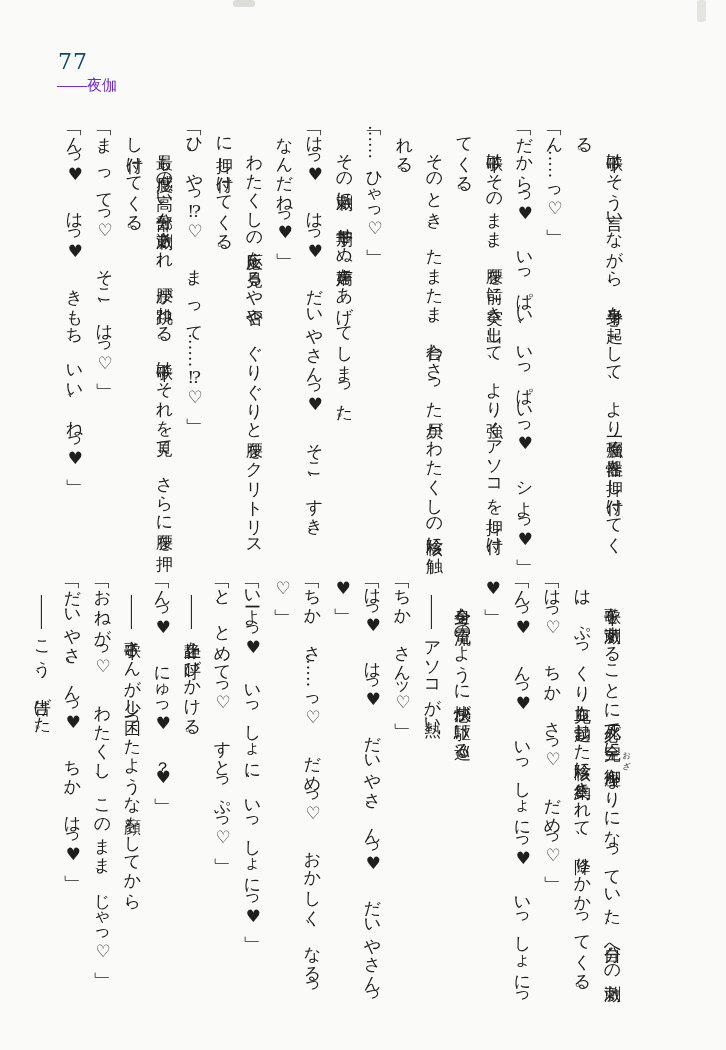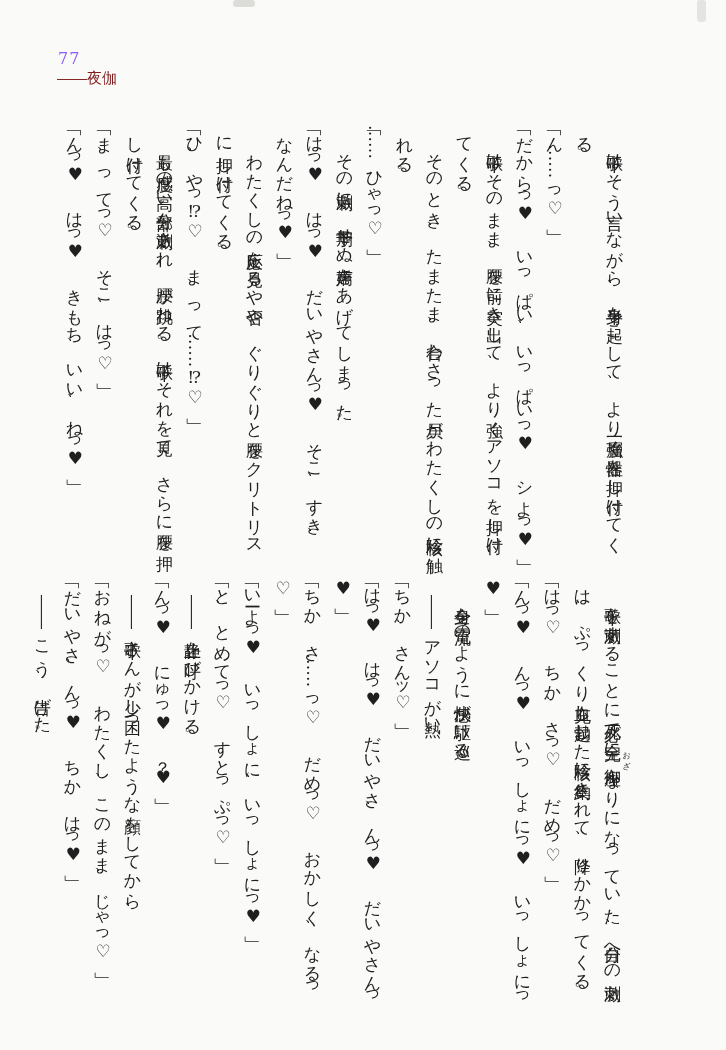--- a/index.html
+++ b/index.html
@@ -11,25 +11,25 @@
     overflow:hidden;
   }
   .page{position:relative;width:726px;height:1050px;background:#fafaf8;}
 
   
   .artifact-a{position:absolute;left:233px;top:0;width:22px;height:7px;background:#dcdcd8;border-radius:3px;}
   .artifact-b{position:absolute;left:697px;top:0;width:9px;height:22px;background:#e4e4e0;border-radius:3px;}
 
   .pagenum{
     position:absolute;left:58px;top:49px;
-    font-size:16px;letter-spacing:1px;color:#8b5cf6;
+    font-size:22px;letter-spacing:1px;color:#0c4a6e;
   }
   .chapter{
-    position:absolute;left:57px;top:69px;
-    font-size:15px;color:#7f1d1d;
+    position:absolute;left:57px;top:76px;
+    font-size:15px;color:#6d28d9;
   }
 
   .vsection{
     position:absolute;right:96px;
     writing-mode:vertical-rl;
     text-orientation:mixed;
     height:427px;
     font-size:17px;
     line-height:30px;
     letter-spacing:0;

